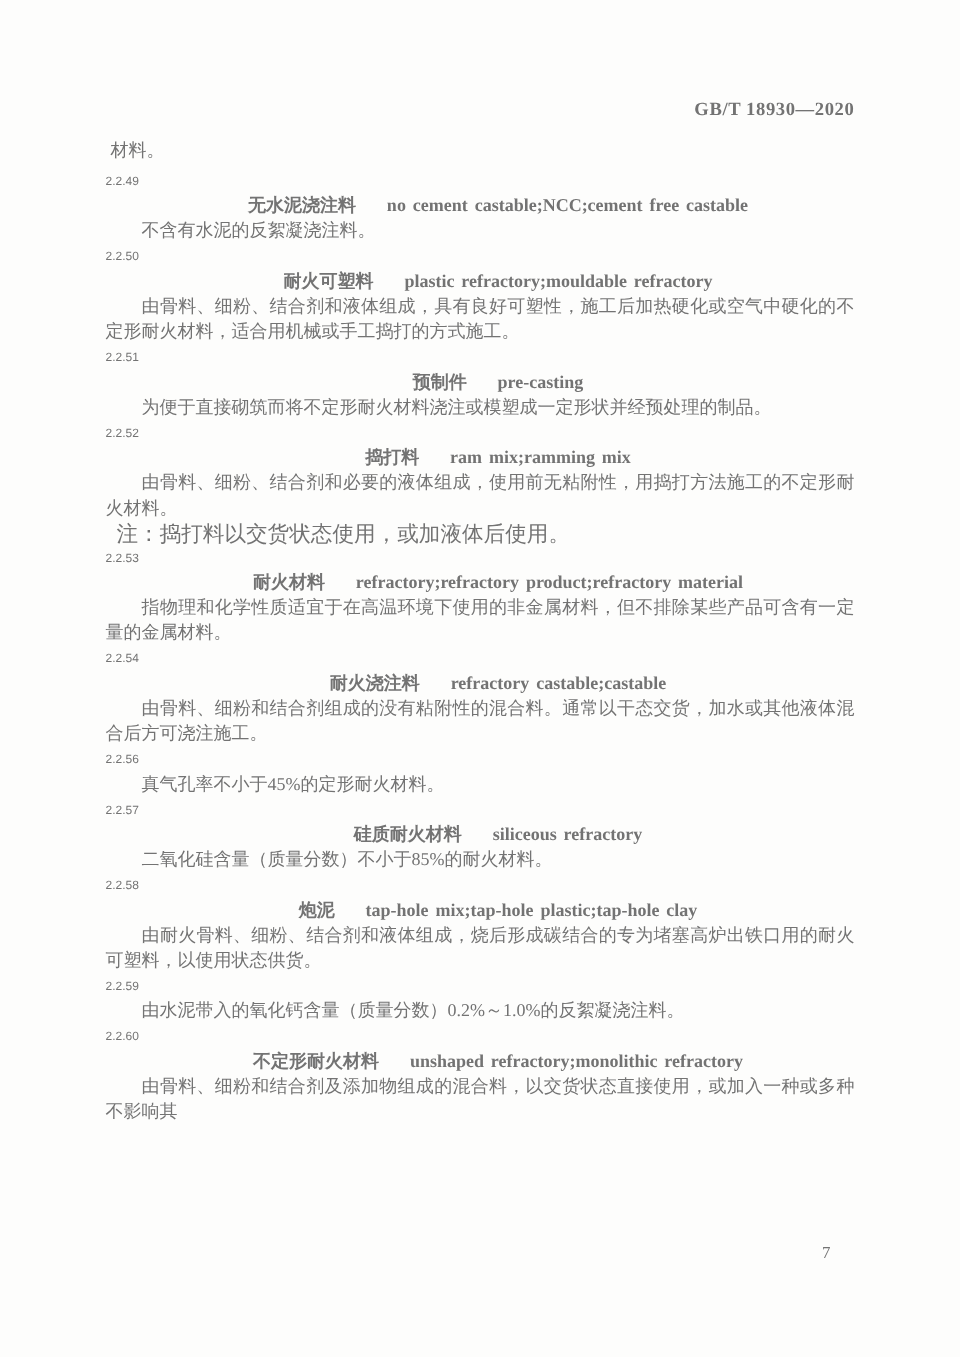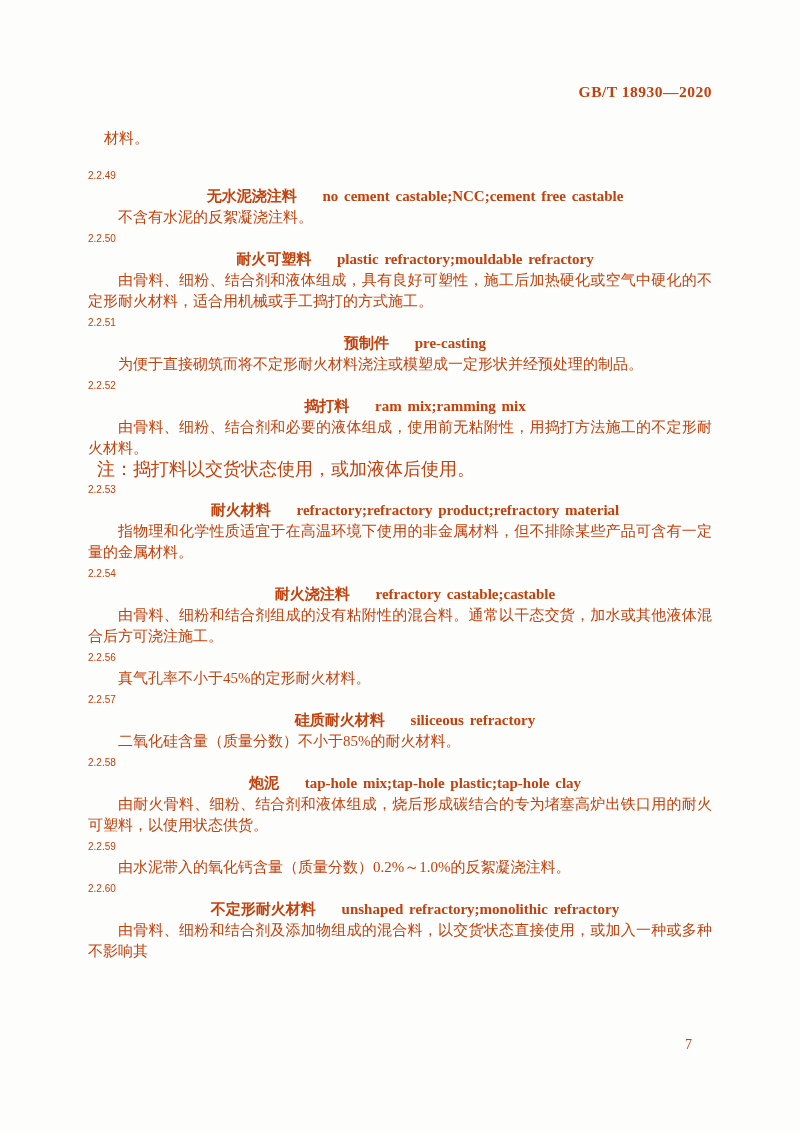--- a/index.html
+++ b/index.html
@@ -6,21 +6,21 @@
     margin: 0;
     padding: 0;
     background: #e8e8e8;
   }
   .page {
     position: relative;
     width: 800px;
     height: 1131px;
     margin: 0 auto;
     background: #fdfdfc;
-    color: #c2410c;
+    color: #737373;
     font-family: "Liberation Serif", "DejaVu Serif", serif;
     overflow: hidden;
   }
   .page-header {
     position: absolute;
     top: 83px;
     left: 88px;
     width: 624px;
     text-align: right;
     font-weight: bold;
@@ -31,21 +31,21 @@
   .doc-body {
     position: absolute;
     top: 112px;
     left: 88px;
     width: 624px;
     font-size: 15px;
     line-height: 21px;
     text-align: justify;
   }
   .continuation {
-    margin: 16px;
+    margin: 4px;
     text-align: left;
   }
   .term-section { margin: 0; }
   .sec-id {
     font-family: "Liberation Sans", "DejaVu Sans", sans-serif;
     font-size: 10px;
     line-height: 21px;
     text-align: left;
   }
   .term-line {

